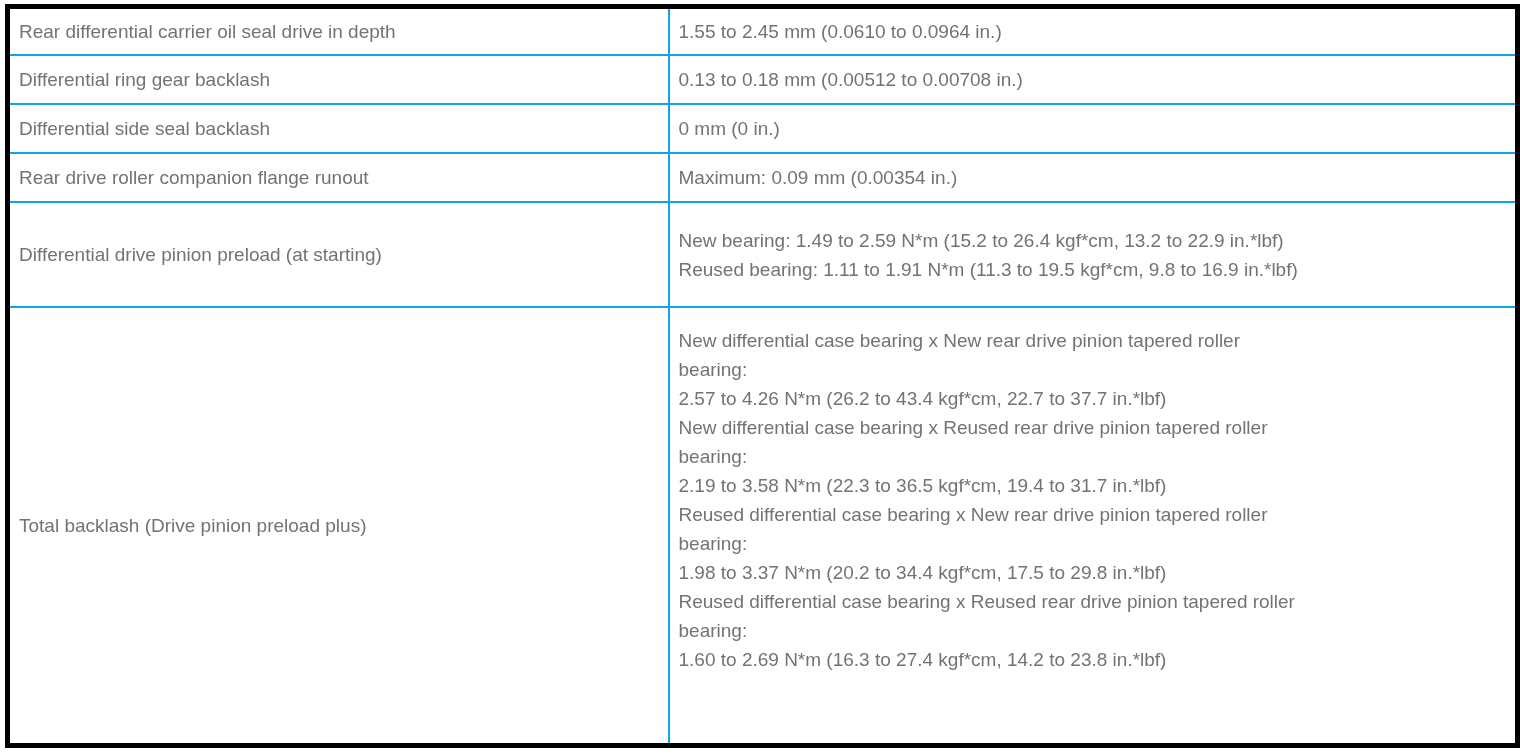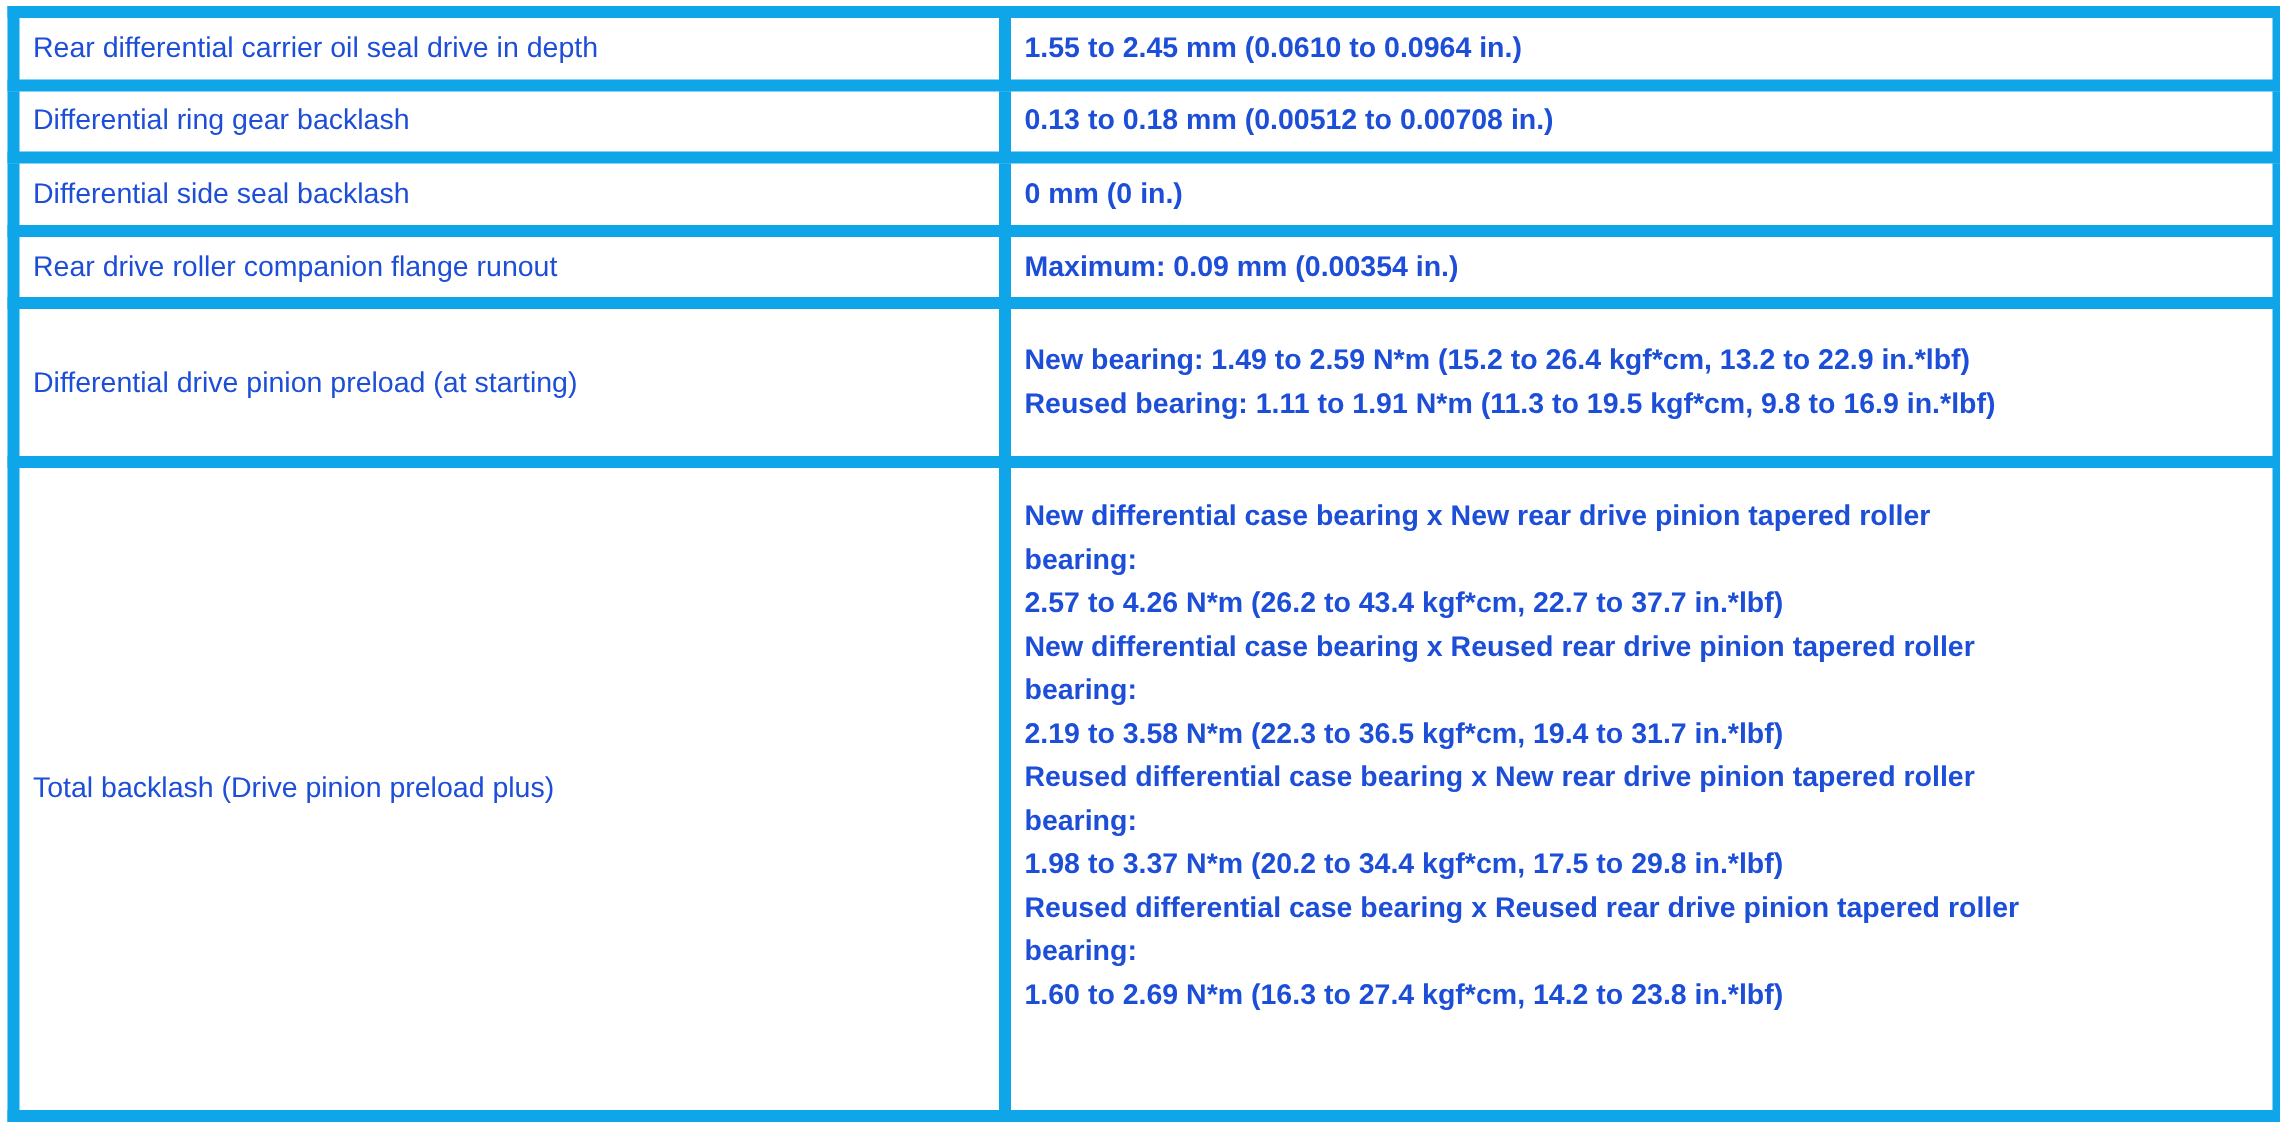--- a/index.html
+++ b/index.html
@@ -18,33 +18,32 @@
   table.spec-table {
     border-collapse: collapse;
     table-layout: fixed;
     width: 1510px;
     height: 744px;
     margin: 4px 5px;
     border: 5px solid #000000;
     background: #ffffff;
   }
   table.spec-table td {
-    border: 8px solid #0ea5e9;
+    border: 2px solid #0ea5e9;
     font-size: 19px;
     line-height: 29px;
-    color: #1d4ed8;
+    color: #737373;
     padding: 2px 4px 2px 9px;
     vertical-align: middle;
     overflow: hidden;
   }
   col.spec-col  { width: 661px; }
   col.value-col { width: 849px; }
   td.value-cell {
     white-space: pre-line;
-    font-weight: bold;
   }
   tr.row-single { height: 42px; }
   tr.row-double { height: 91px; margin-top: 32px; }
   tr.row-tall   { height: 377px; }
   tr.row-tall td.value-cell {
     vertical-align: top;
     padding-top: 18px;
     margin-left: 24px;
   }
 </style>

